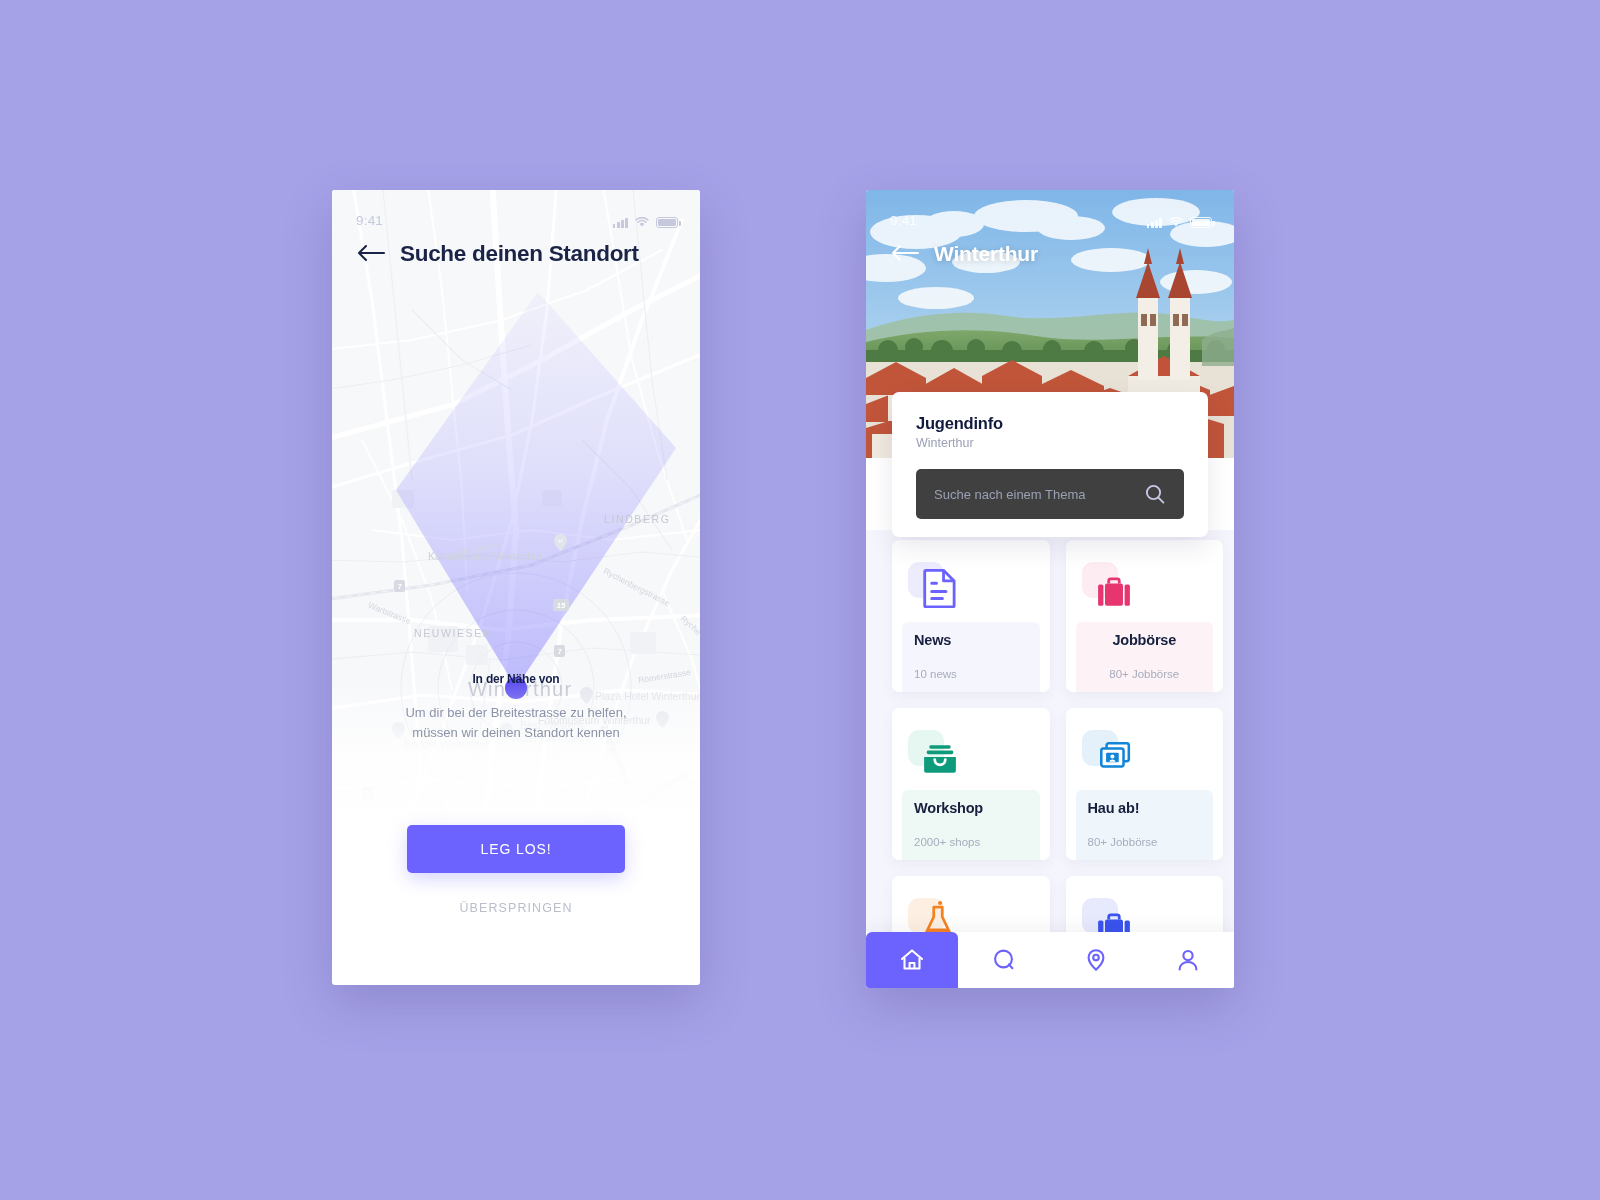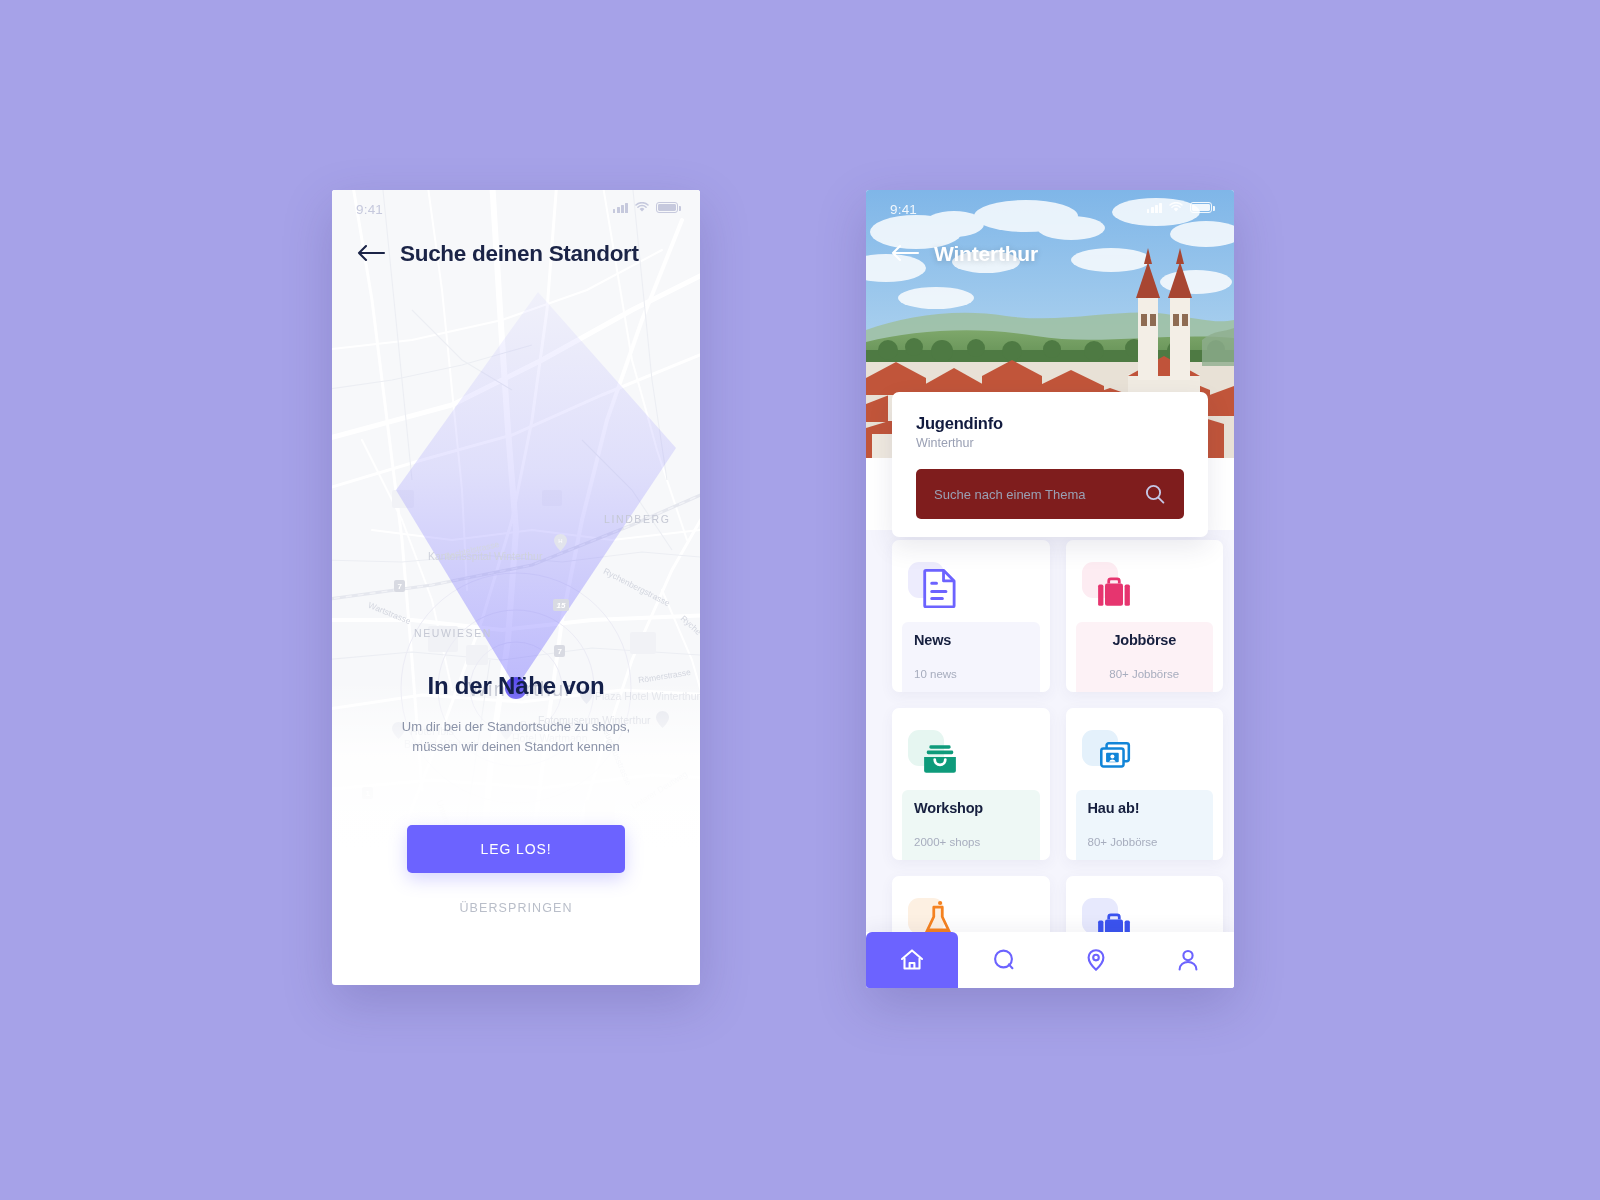--- a/index.html
+++ b/index.html
@@ -22,21 +22,21 @@
   }
   #phone-left  { left: 332px; top: 190px; width: 368px; height: 795px; border-radius: 3px; }
   #phone-right { left: 866px; top: 190px; width: 368px; height: 798px; border-radius: 3px; }
 
   
   .status-bar {
     position: absolute;
     top: 0; left: 0; right: 0;
     height: 38px;
     display: flex;
-    align-items: flex-start;
+    align-items: flex-end;
     justify-content: space-between;
     padding: 12px 22px 0 24px;
     z-index: 20;
   }
   .status-time {
     font-size: 13.5px;
     letter-spacing: .2px;
     font-weight: 400;
   }
   .status-icons { display: flex; align-items: center; gap: 7px; }
@@ -147,21 +147,21 @@
   }
 
   
   #phone-left .copy {
     position: absolute;
     top: 482px; left: 0; right: 0;
     text-align: center;
     z-index: 10;
   }
   .copy-title {
-    font-size: 24px;
+    font-size: 12px;
     font-weight: 700;
     color: #14204a;
     letter-spacing: -0.2px;
   }
   .copy-sub {
     margin-top: 17px;
     font-size: 13px;
     line-height: 20px;
     color: #8b93a8;
   }
@@ -233,21 +233,21 @@
     z-index: 10;
     padding: 22px 24px 18px 24px;
     box-shadow: 0 10px 26px rgba(40,40,90,.10);
   }
   .panel-title { font-size: 16.5px; font-weight: 700; color: #121b3f; letter-spacing: -.2px; }
   .panel-sub { font-size: 12.5px; color: #9aa0b4; margin-top: 3px; }
 
   .searchbar {
     margin-top: 19px;
     height: 50px;
-    background: #7f1d1d;
+    background: #404040;
     border-radius: 5px;
     display: flex;
     align-items: center;
     padding: 0 18px;
     justify-content: space-between;
   }
   .search-input {
     border: none;
     background: transparent;
     outline: none;
@@ -469,21 +469,21 @@
       <svg width="30" height="20" viewBox="0 0 30 20">
         <path d="M28 10 H3 M10 3 L3 10 L10 17" stroke="#1b2447" stroke-width="2.1" fill="none" stroke-linecap="round" stroke-linejoin="round"></path>
       </svg>
     </span>
     <span class="page-title">Suche deinen Standort</span>
   </div>
 
   <div class="copy">
     <div class="copy-title">In der Nähe von</div>
     <div class="copy-sub">
-      <div>Um dir bei der Standortsuche zu shops,</div>
+      <div>Um dir bei der Breitestrasse zu helfen,</div>
       <div>müssen wir deinen Standort kennen</div>
     </div>
   </div>
 
   <div class="cta-wrap">
     <button class="cta">LEG LOS!</button>
     <span class="skip">ÜBERSPRINGEN</span>
   </div>
 </div>
 

